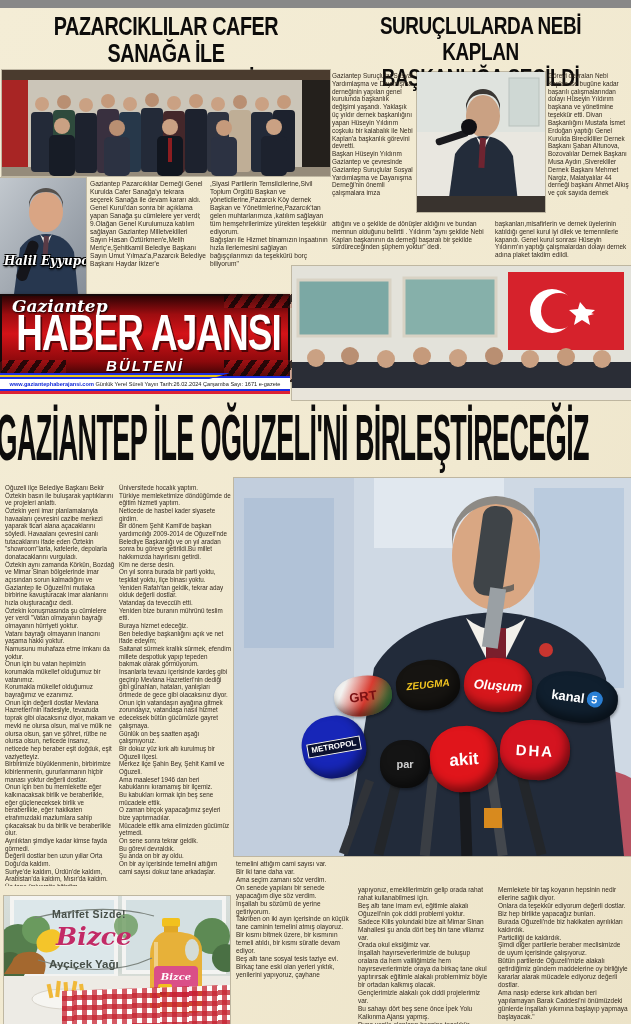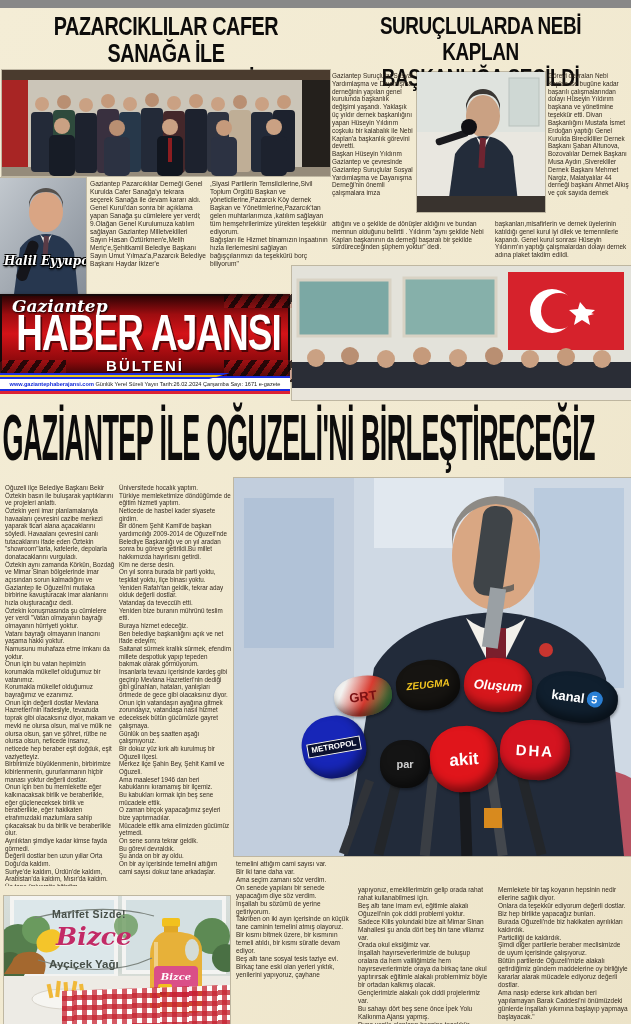--- a/index.html
+++ b/index.html
@@ -202,21 +202,21 @@
 Genel Kurul'dan sonra bir açıklama yapan Sanağa şu cümlelere yer verdi; 9.Olağan Genel Kurulumuza katılım sağlayan Gaziantep Milletvekilleri Sayın Hasan Öztürkmen'e,Melih Meriç'e,Şehitkamil Belediye Başkanı Sayın Umut Yılmaz'a,Pazarcık Belediye Başkanı Haydar İkizer'e</div>
   <div class="abs bodycol" style="left:210px; top:172px; width:118px; height:126px; font-size:6.6px;">,Siyasi Partilerin Temsilcilerine,Sivil Toplum Örgütü Başkan ve yöneticilerine,Pazarcık Köy dernek Başkan ve Yönetimlerine,Pazarcık'tan gelen muhtarlarımıza ,katılım sağlayan tüm hemşehrilerimize yürekten teşekkür ediyorum.
 Bağışları ile Hizmet binamızın inşaatının hızla ilerlemesini sağlayan bağışçılarımızı da teşekkürü borç biliyorum"</div>
 
   <div id="banner" class="abs" style="left:0; top:286px; width:290px; height:88px;">
     <div class="hazard" style="left:-6px; bottom:-2px;"></div>
     <div class="hazard" style="right:-6px; bottom:-2px;"></div>
     <div class="hazard" style="right:-6px; top:-2px; height:14px;"></div>
     <div id="banner-region" class="abs" style="left:10px; top:0px;">Gaziantep</div>
     <div id="banner-title" class="abs" style="left:0; right:0; top:14px; text-align:center;">HABER AJANSI</div>
-    <div id="banner-sub" class="abs" style="left:0; right:0; bottom:6px;">BÜLTENİ</div>
+    <div id="banner-sub" class="abs" style="left:0; right:0; bottom:6px;font-style:italic;">BÜLTENİ</div>
   </div>
   <div id="info-strip" class="abs" style="left:0; top:368px; width:290px; height:15px;">
     <div class="deco-bars"></div>
     <span class="url">www.gaziantephaberajansi.com</span>
     <span> </span>
     <span>Günlük Yerel Süreli Yayın  Tarih:26.02.2024 Çarşamba  Sayı: 1671 e-gazete</span>
   </div>
 
   <div class="abs headline hl-small" style="left:332px; top:6px; width:297px; font-size:22px;">SURUÇLULARDA NEBİ  KAPLAN
 BAŞKANLIĞA SEÇİLDİ</div>
@@ -266,21 +266,21 @@
         <circle cx="166" cy="92" r="9" fill="#caa183"></circle>
           <circle cx="202" cy="90" r="9" fill="#b98f72"></circle>
         <circle cx="238" cy="93" r="9" fill="#caa183"></circle>
           <circle cx="274" cy="91" r="9" fill="#c59a7b"></circle>
         <circle cx="310" cy="93" r="9" fill="#caa183"></circle>
         <rect y="122" width="339" height="12" fill="#e8e4da"></rect>
       </g>
     </svg>
   </div>
 
-  <div class="abs" style="left:8px; top:398px; width:582px; height:66px; display:flex; align-items:center; justify-content:center;">
+  <div class="abs" style="left:2px; top:398px; width:582px; height:66px; display:flex; align-items:center; justify-content:center;">
     <div class="headline hl-main">GAZİANTEP İLE OĞUZELİ'Nİ BİRLEŞTİRECEĞİZ</div>
   </div>
 
   <div class="abs bodycol" style="left:5px; top:476px; width:110px; height:402px;">Oğuzeli ilçe Belediye Başkanı Bekir Öztekin basın ile buluşarak yaptıklarını ve projeleri anlattı.
 Öztekin yeni imar planlamalarıyla havaalanı çevresini cazibe merkezi yaparak ticari alana açacaklarını söyledi. Havaalanı çevresini canlı tutacaklarını ifade eden Öztekin "showroom"larla, kafelerle, depolarla donatacaklarını vurguladı.
 Öztekin aynı zamanda Körkün, Bozdağ ve Mimar Sinan bölgelerinde imar açısından sorun kalmadığını ve Gaziantep ile Oğuzeli'ni mutlaka birbirine kavuşturacak imar alanlarını hızla oluşturacağız dedi.
 Öztekin konuşmasında şu cümlelere yer verdi "Vatan olmayanın bayrağı olmayanın hürriyeti yoktur.
 Vatanı bayrağı olmayanın inancını yaşama hakkı yoktur.
 Namusunu muhafaza etme imkanı da yoktur.
 Onun için bu vatan hepimizin korumakla mükellef olduğumuz bir vatanımız.

